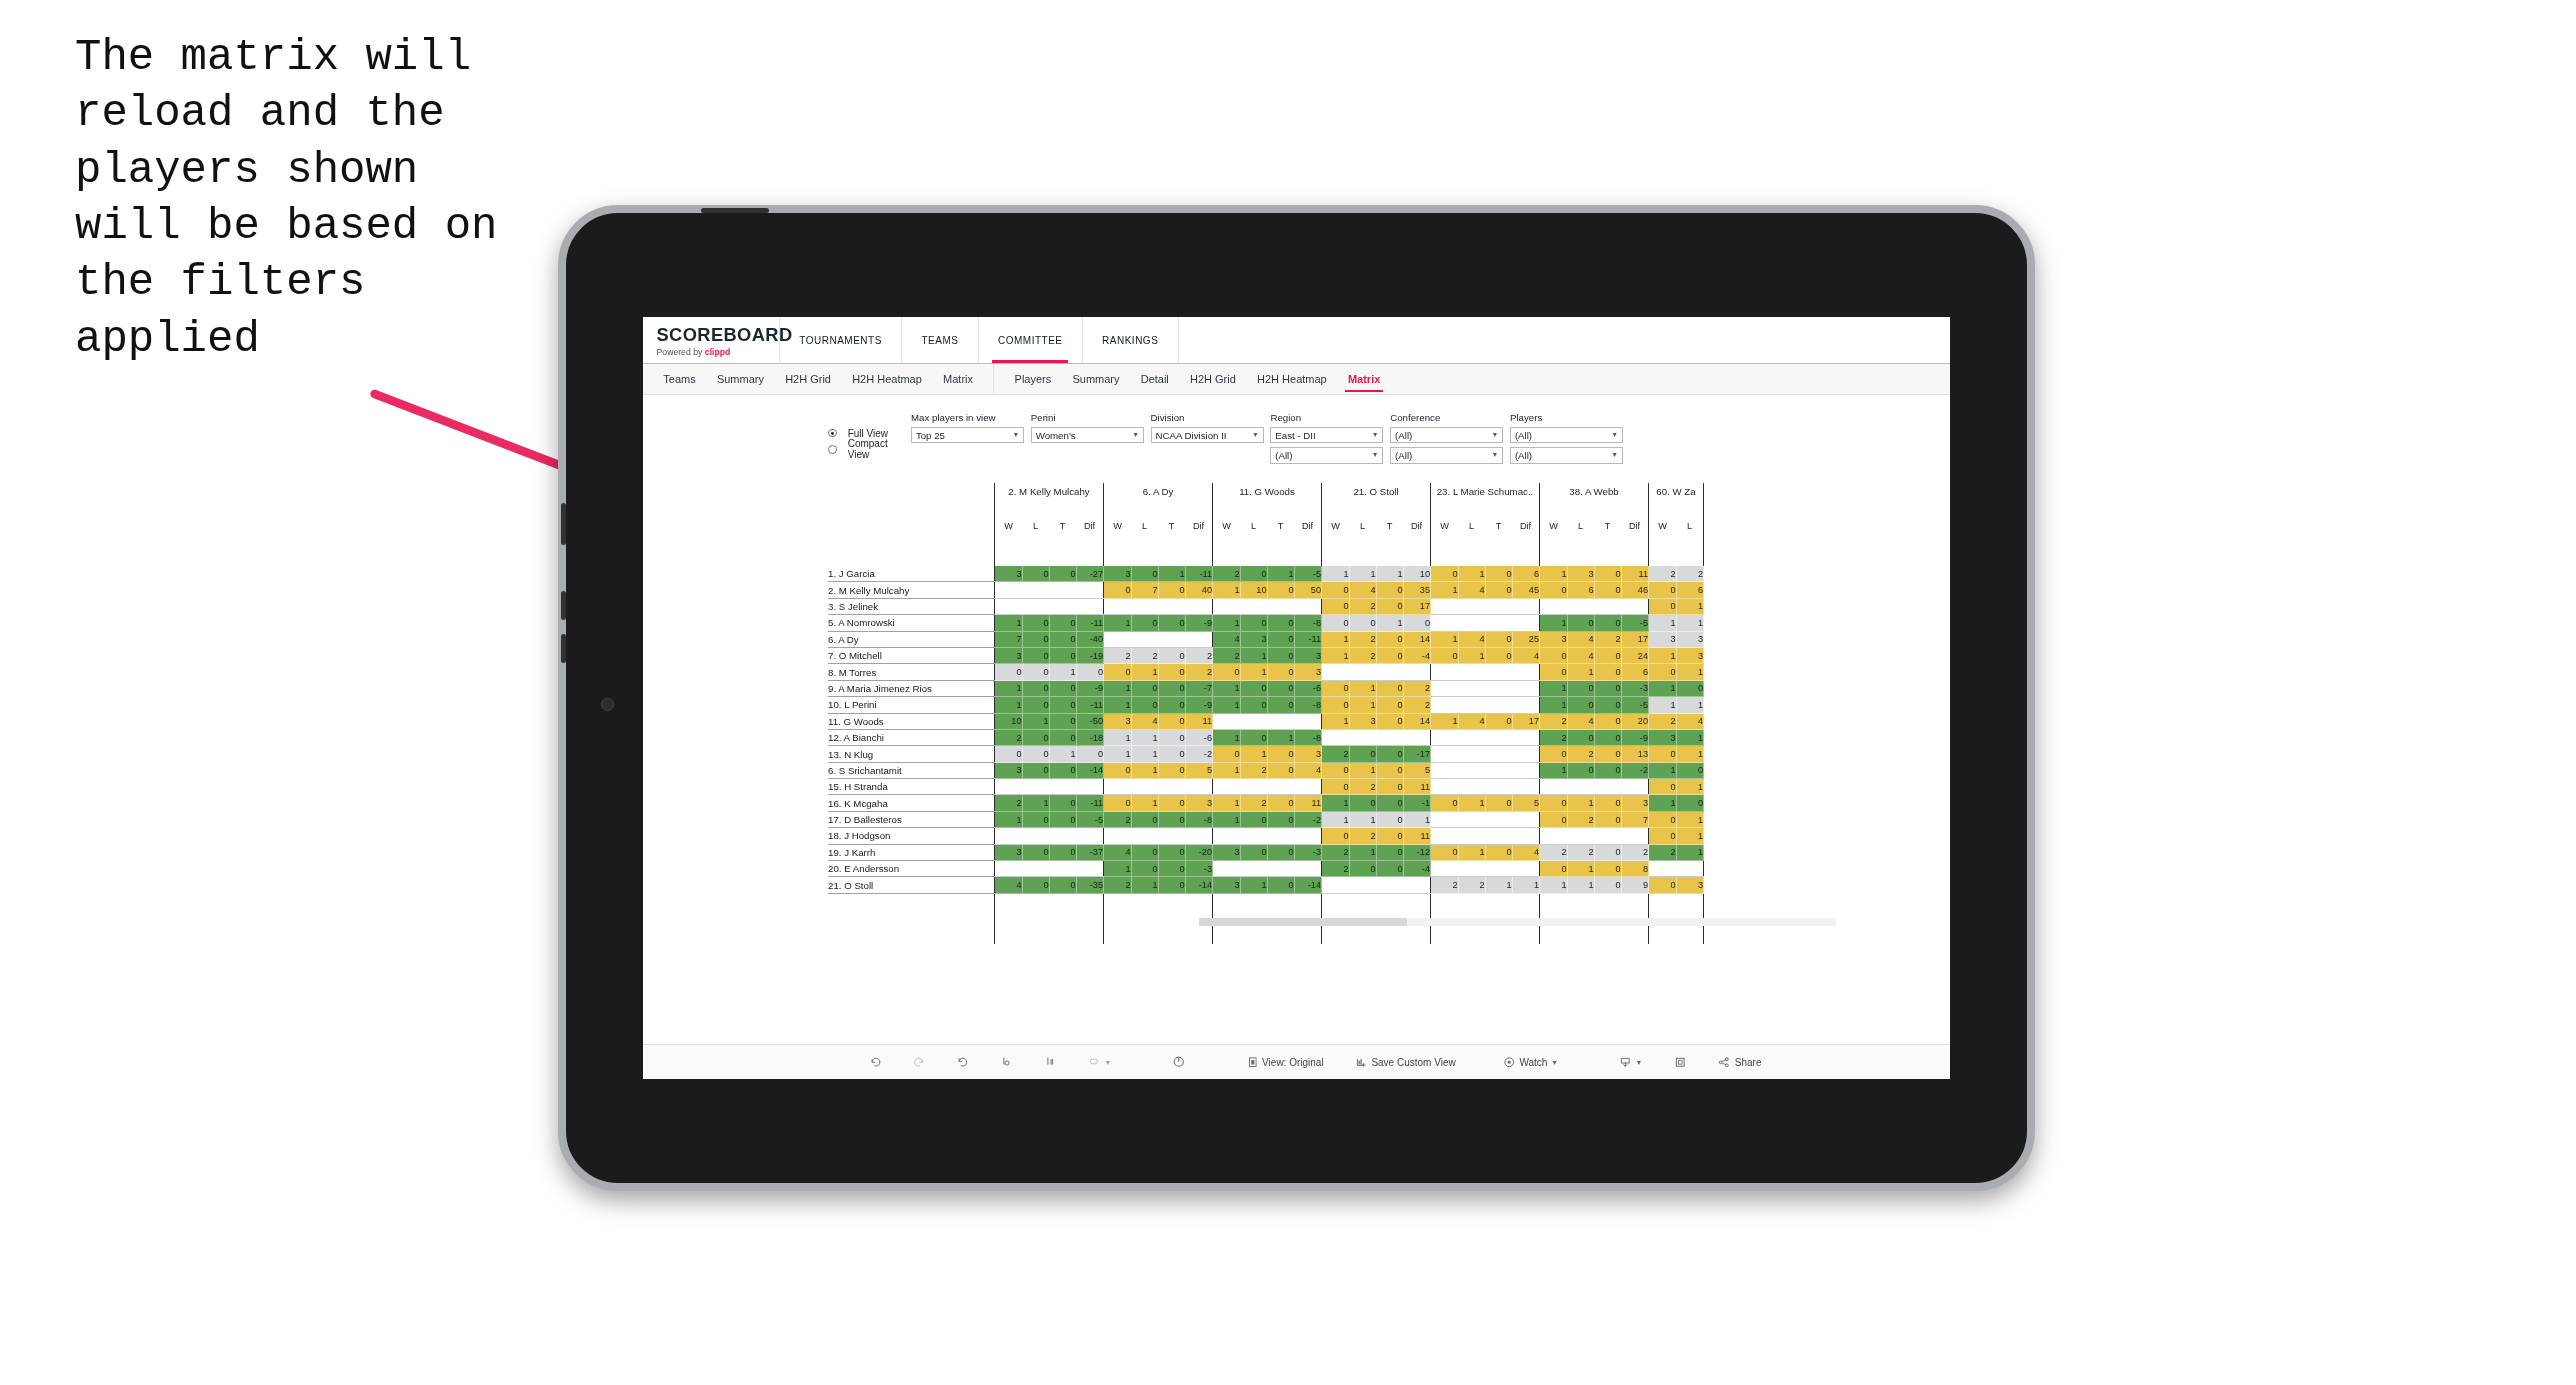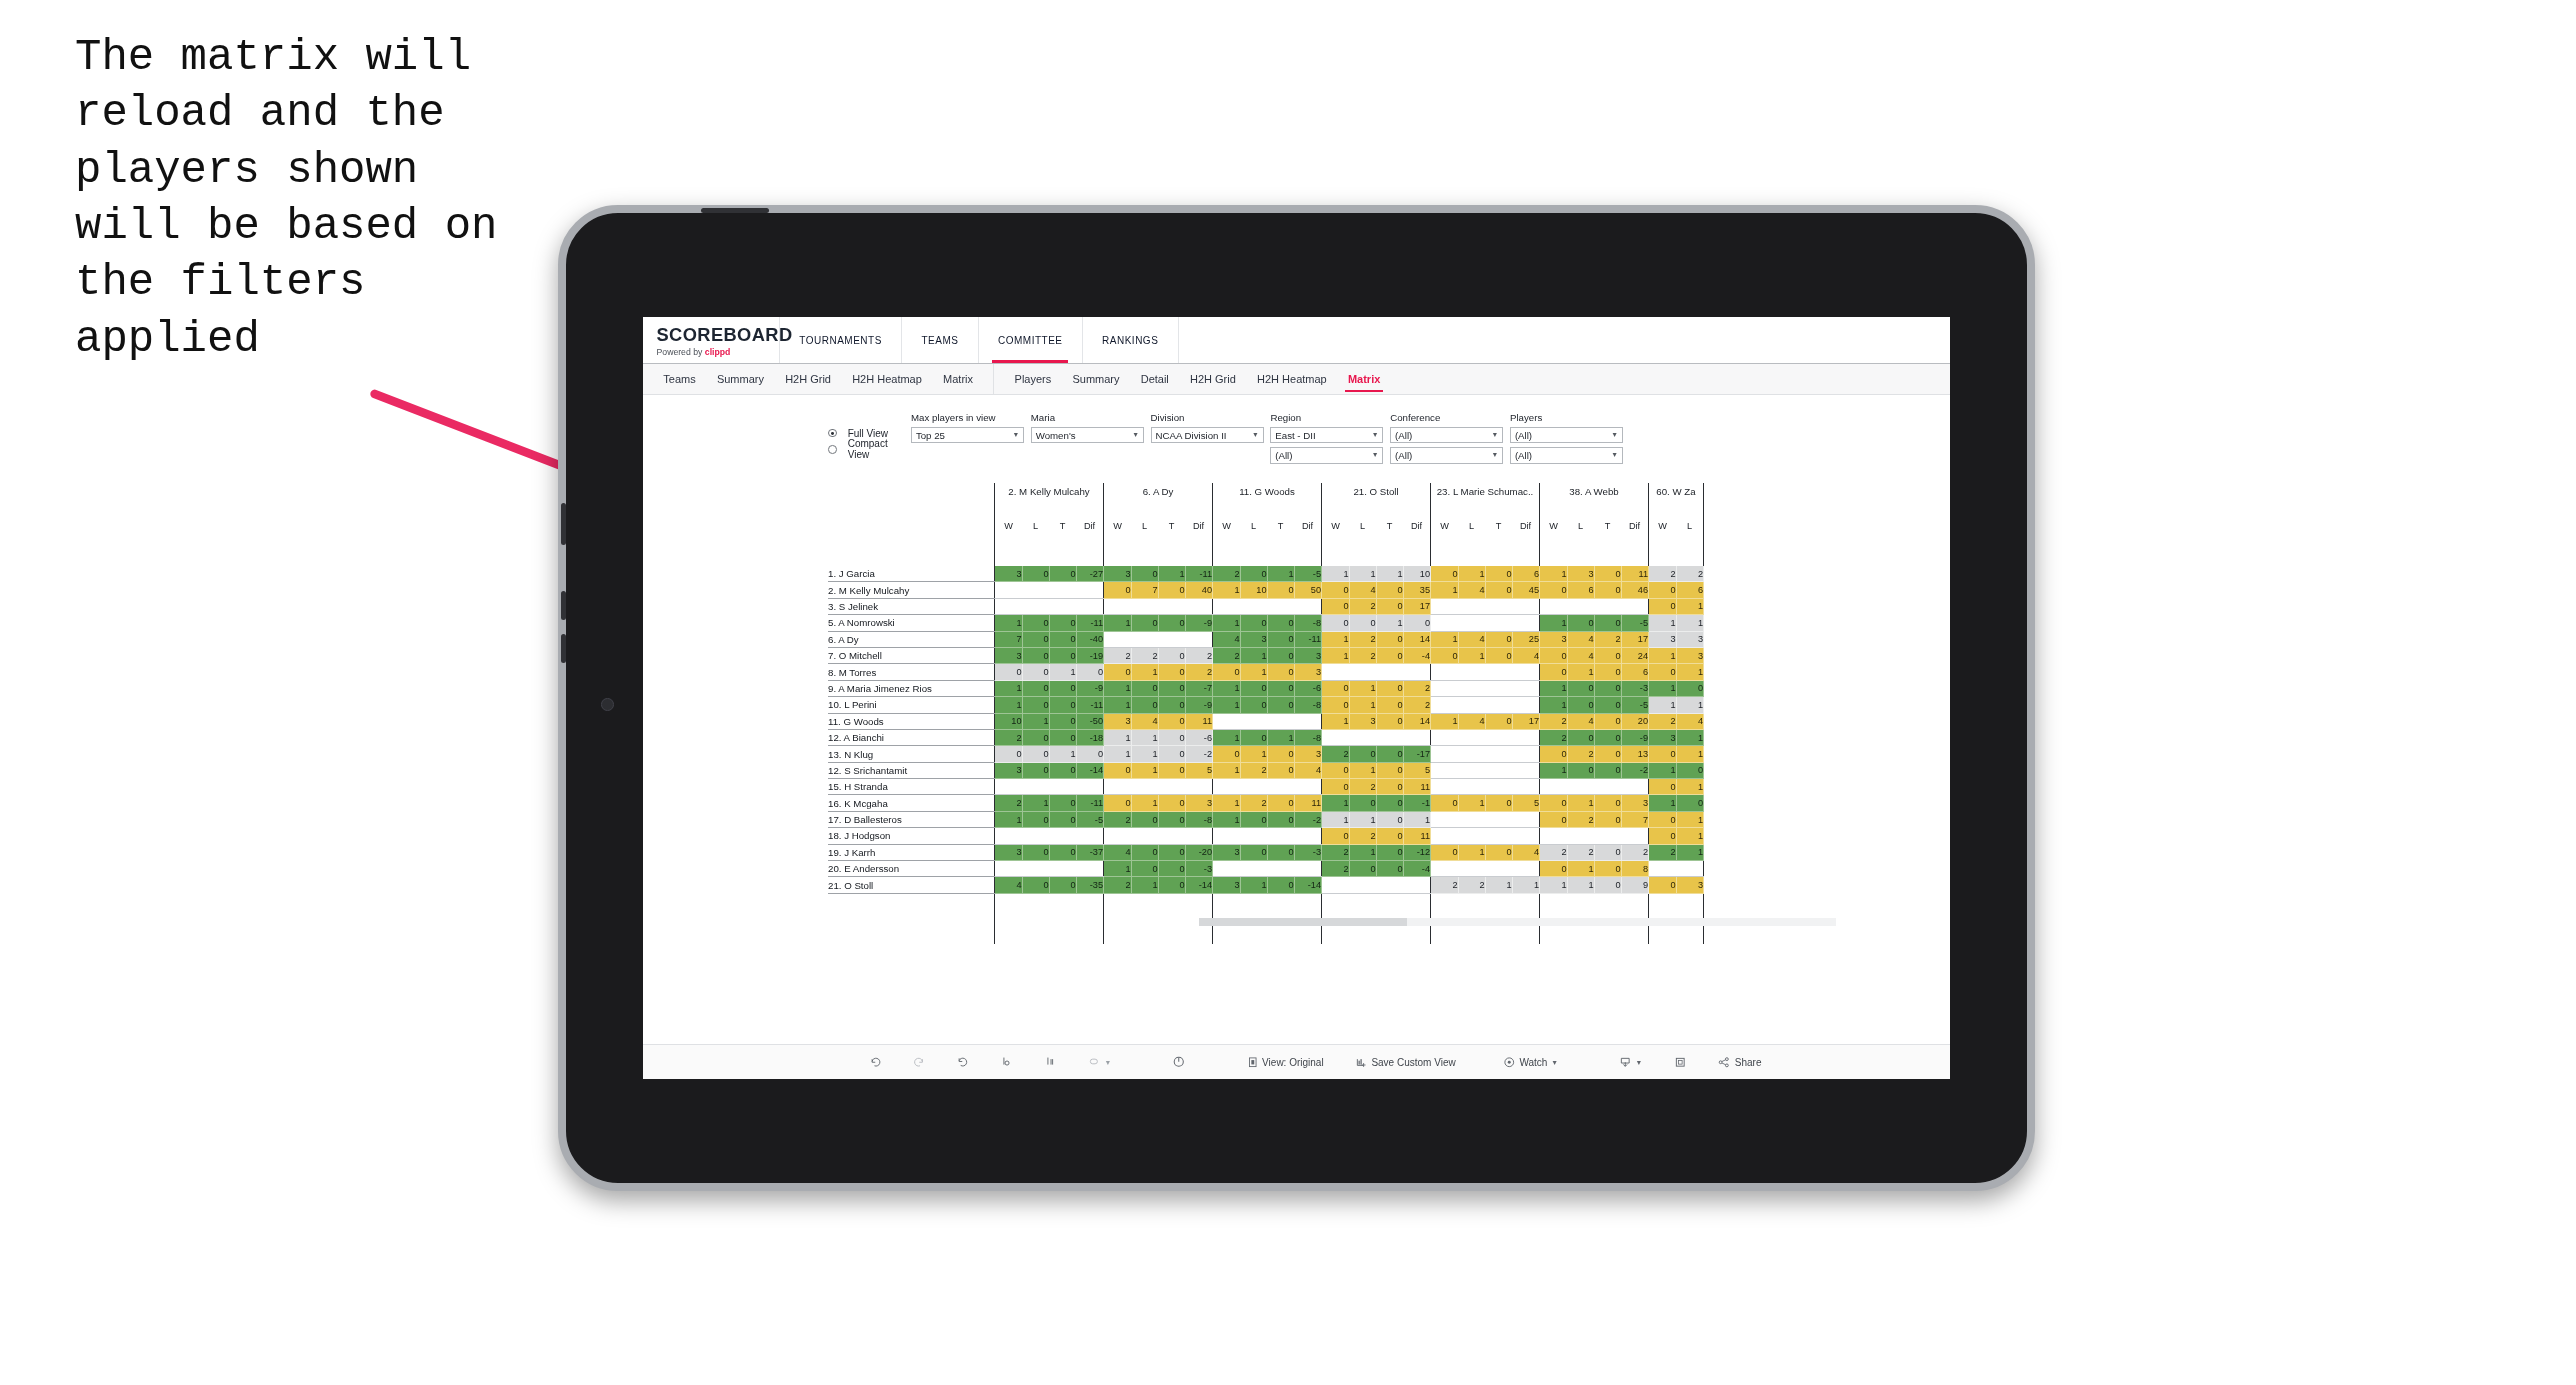--- a/index.html
+++ b/index.html
@@ -199,21 +199,21 @@
 
             <div class="fgroup">
               <div class="flabel">Max players in view</div>
               <div class="sel">
                 <span>Top 25</span>
                 <span class="caret">▼</span>
               </div>
             </div>
 
             <div class="fgroup">
-              <div class="flabel">Maria</div>
+              <div class="flabel">Perini</div>
               <div class="sel">
                 <span>Women's</span>
                 <span class="caret">▼</span>
               </div>
             </div>
 
             <div class="fgroup">
               <div class="flabel">Division</div>
               <div class="sel">
                 <span>NCAA Division II</span>
@@ -682,21 +682,21 @@
                   <td class="cell e"></td>
                   <td class="cell e"></td>
                   <td class="cell y first">0</td>
                   <td class="cell y">2</td>
                   <td class="cell y">0</td>
                   <td class="cell y">13</td>
                   <td class="cell y first">0</td>
                   <td class="cell y lastedge">1</td>
                 </tr>
                 <tr>
-                  <td class="rowname">12. S Srichantamit</td>
+                  <td class="rowname">6. S Srichantamit</td>
                   <td class="cell g first">3</td>
                   <td class="cell g">0</td>
                   <td class="cell g">0</td>
                   <td class="cell g">-14</td>
                   <td class="cell y first">0</td>
                   <td class="cell y">1</td>
                   <td class="cell y">0</td>
                   <td class="cell y">5</td>
                   <td class="cell y first">1</td>
                   <td class="cell y">2</td>

